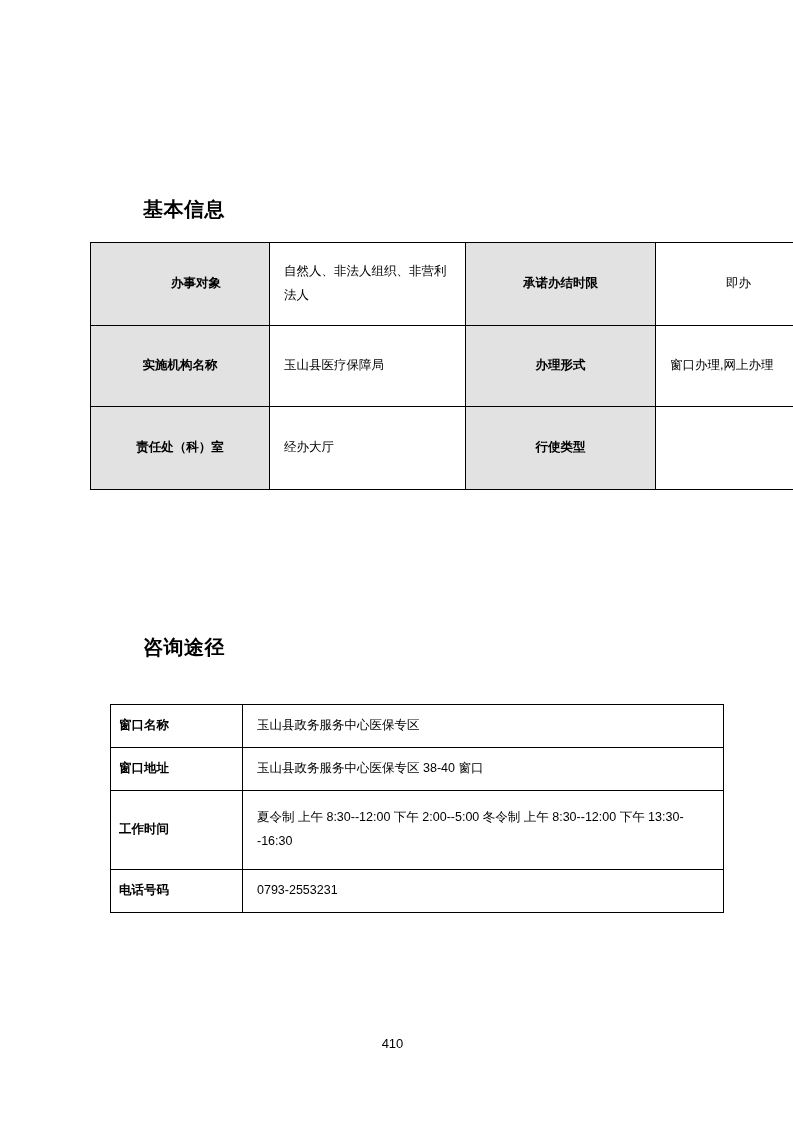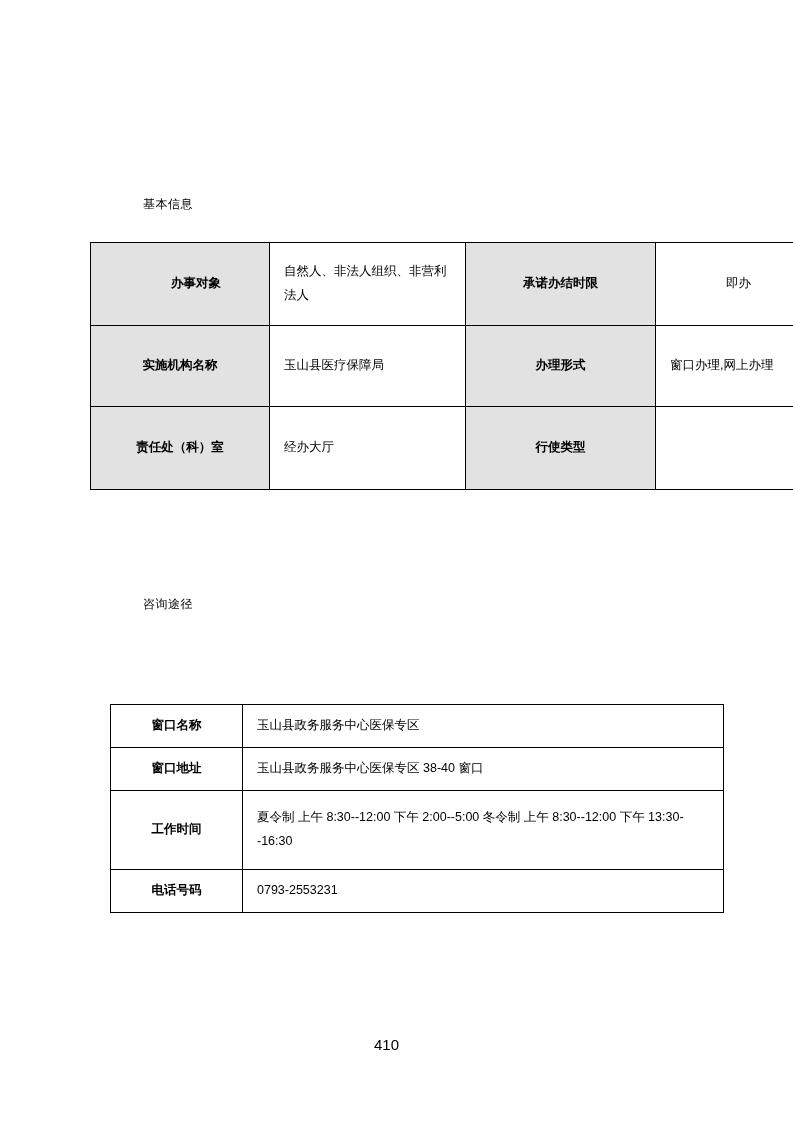--- a/index.html
+++ b/index.html
@@ -26,27 +26,27 @@
     position: absolute;
     left: 143px;
     top: 148px;
     font-size: 18.5px;
     font-weight: bold;
     letter-spacing: 0.5px;
     white-space: nowrap;
   }
   .section-heading {
     position: absolute;
-    font-size: 12px;
-    font-weight: normal;
+    font-size: 20px;
+    font-weight: bold;
     letter-spacing: 0.5px;
     white-space: nowrap;
   }
   .sh-basic { left: 143px; top: 196px; }
-  .sh-contact { left: 143px; top: 596px; }
+  .sh-contact { left: 143px; top: 634px; }
 
   table.info {
     position: absolute;
     border-collapse: collapse;
     table-layout: fixed;
   }
   table.info td {
     border: 1px solid #000000;
     font-size: 12.5px;
     vertical-align: middle;
@@ -74,34 +74,33 @@
   }
   
   #contact-table {
     left: 110px;
     top: 704px;
     width: 573px;
   }
   #contact-table td.label {
     background: #ffffff;
     font-weight: bold;
-    text-align: center;
     margin-left: 24px;
   }
   #contact-table td.value {
     text-align: left;
     padding-left: 14px;
   }
   .page-number {
     position: absolute;
-    left: 6px;
+    left: 12px;
     top: 1036px;
     width: 761px;
     text-align: center;
-    font-size: 15px;
+    font-size: 13px;
   }
 </style>
 </head>
 <body>
 
 <div class="page">
 
 
   <div class="section-heading sh-basic">基本信息</div>
 

